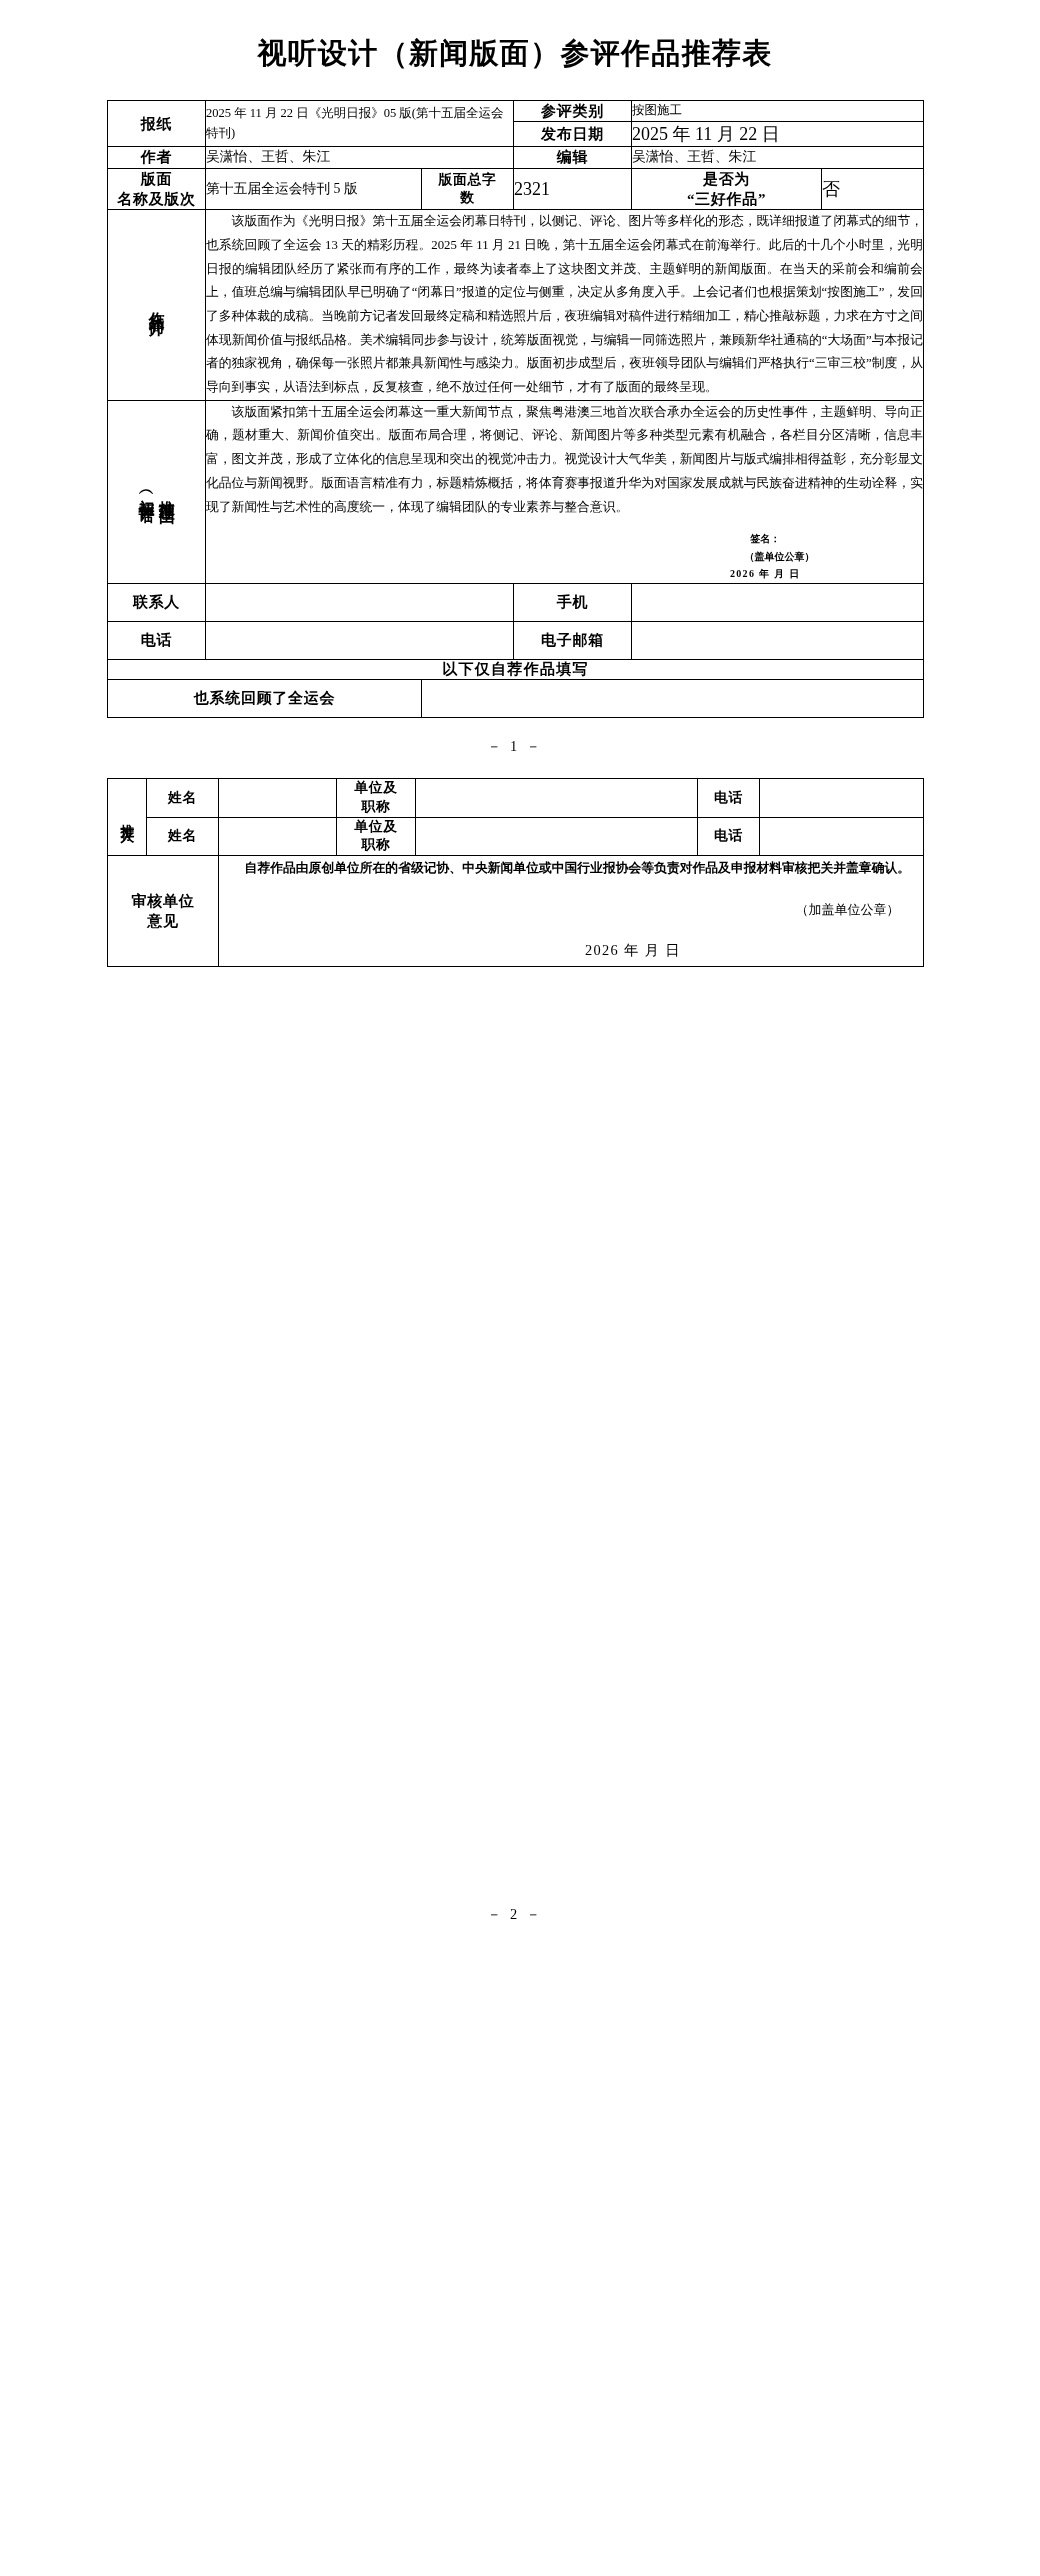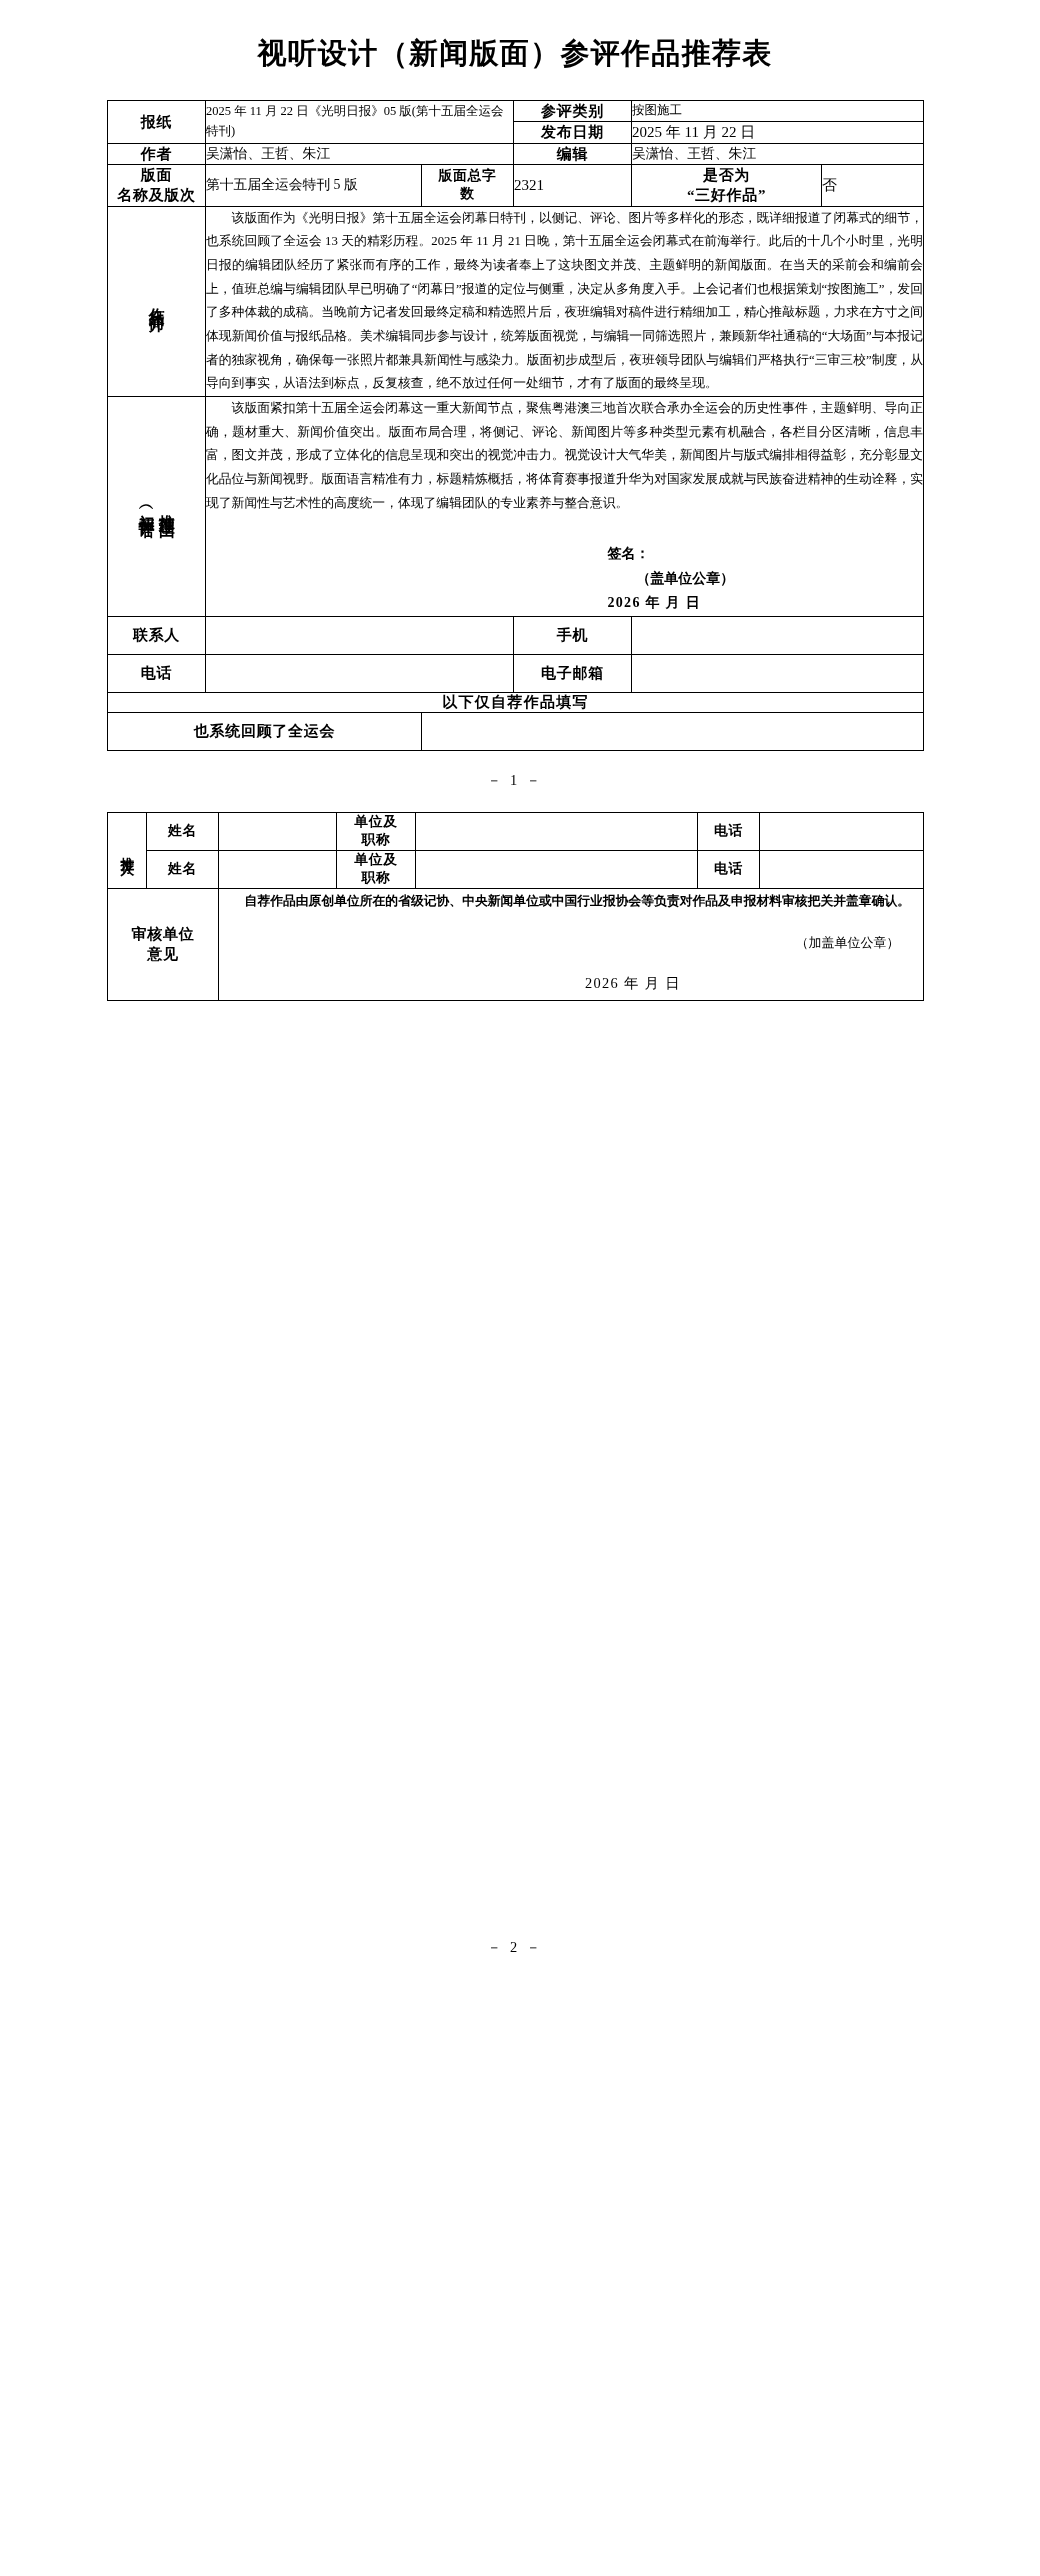--- a/index.html
+++ b/index.html
@@ -67,21 +67,21 @@
     margin-left: 11px;
   }
   .vcell-c {
     font-size: 13.8px;
     line-height: 1.5;
     padding: 6.6px 7.9px;
     text-align: left;
     font-weight: normal;
   }
   .vcell-num {
-    font-size: 15px;
+    font-size: 18px;
     text-align: left;
     padding: 6.6px 9.2px;
     font-weight: normal;
   }
   .empty-cell { height: 37px; }
 
   
   .vert-label {
     text-align: center;
     font-weight: bold;
@@ -112,25 +112,26 @@
   }
   .para {
     font-size: 12.8px;
     line-height: 1.85;
     text-align: justify;
     text-justify: inter-ideograph;
     text-indent: 2em;
     font-weight: normal;
   }
   .sign-block {
-    margin-top: 27px;
-    font-size: 14px;
+    margin-top: 11px;
+    font-size: 10px;
     line-height: 1.75;
     font-weight: bold;
     text-indent: 0;
+    text-align: center;
   }
   .sign-l1 { padding-left: 56%; }
   .sign-l2 { padding-left: 60%; }
   .sign-l3 { padding-left: 56%; letter-spacing: 1.3px; }
 
   .full-note {
     text-align: center;
     font-weight: bold;
     font-size: 15px;
     letter-spacing: 1.3px;

